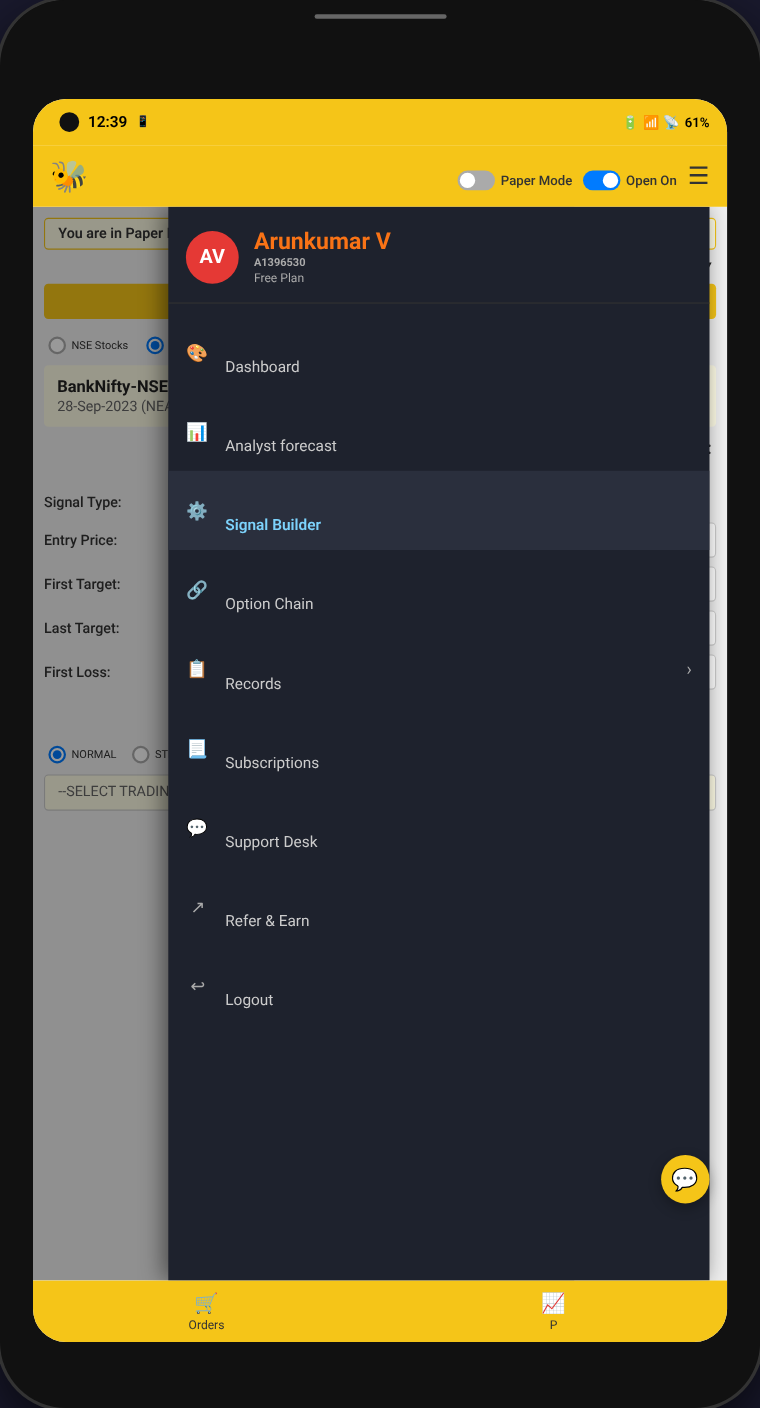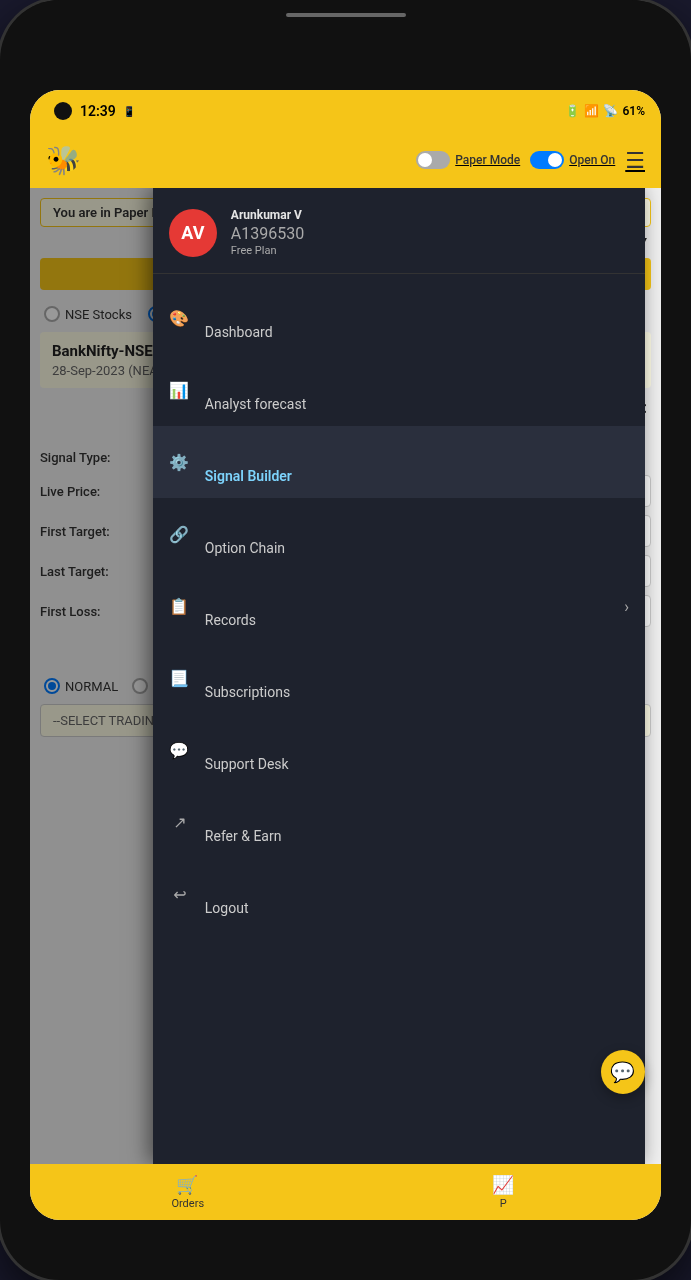--- a/index.html
+++ b/index.html
@@ -66,23 +66,22 @@
       background: #f5c518;
       height: 56px;
       display: flex;
       align-items: center;
       padding: 0 16px;
       justify-content: space-between;
       flex-shrink: 0;
     }
     .app-bar-controls {
       display: flex;
-      align-items: center;
+      align-items: flex-end;
       gap: 10px;
-      text-decoration: underline;
     }
     .toggle-group {
       display: flex;
       align-items: center;
       gap: 5px;
     }
     .toggle-label {
       font-size: 12px;
       color: #333;
       font-weight: 500;
@@ -155,21 +154,21 @@
     .radio-group {
       display: flex;
       align-items: center;
       gap: 16px;
       padding: 6px 14px;
     }
     .radio-item {
       display: flex;
       align-items: center;
       gap: 5px;
-      font-size: 13px;
+      font-size: 10px;
       color: #333;
     }
     .radio-circle {
       width: 16px;
       height: 16px;
       border-radius: 50%;
       border: 2px solid #aaa;
       background: white;
       display: flex;
       align-items: center;
@@ -331,28 +330,29 @@
       display: flex;
       align-items: center;
       justify-content: center;
       color: white;
       font-size: 18px;
       font-weight: 700;
       flex-shrink: 0;
     }
     .user-info {}
     .user-name {
-      font-size: 12px;
-      font-weight: 700;
-      color: #e5e5e5;
+      font-size: 21px;
+      font-weight: 700;
+      color: #f97316;
     }
     .user-id {
-      font-size: 16px;
+      font-size: 10px;
       color: #aaa;
       margin-top: 2px;
+      font-weight: bold;
     }
     .user-plan {
       font-size: 11px;
       color: #aaa;
       margin-top: 1px;
     }
     .drawer-menu {
       flex: 1;
       overflow-y: auto;
       padding: 8px 0;
@@ -496,21 +496,21 @@
           <span>Open:44680.00 | High:44990.9...</span>
           <span style="color:#2e7d32; margin-left:8px;">Data Live ●</span>
         </div>
 
         <div class="form-section">
           <div class="form-row">
             <span class="form-label">Signal Type:</span>
             <span class="buy-badge">BUY</span>
           </div>
           <div class="form-row">
-            <span class="form-label">Live Price:</span>
+            <span class="form-label">Entry Price:</span>
             <input class="form-input" type="text" value="" style="">
           </div>
           <div class="form-row">
             <span class="form-label">First Target:</span>
             <input class="form-input" type="text" value="" style="">
           </div>
           <div class="form-row">
             <span class="form-label">Last Target:</span>
             <input class="form-input" type="text" value="" style="">
           </div>

